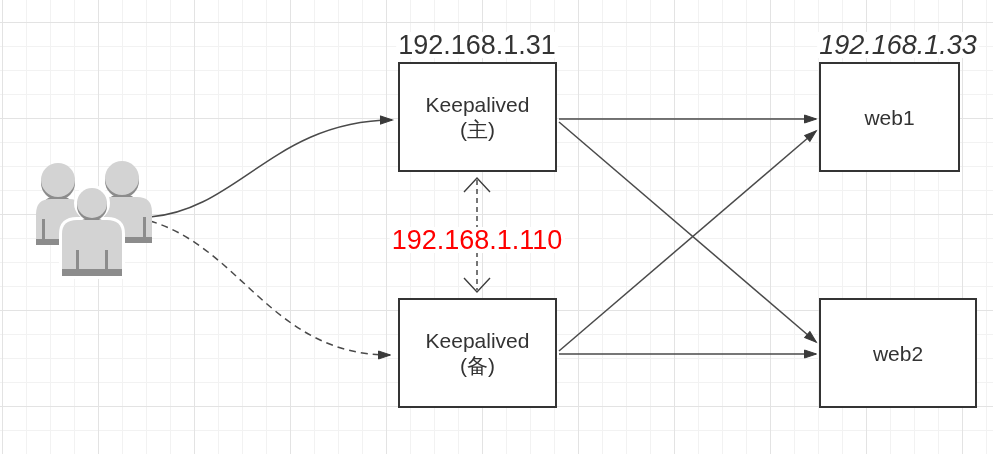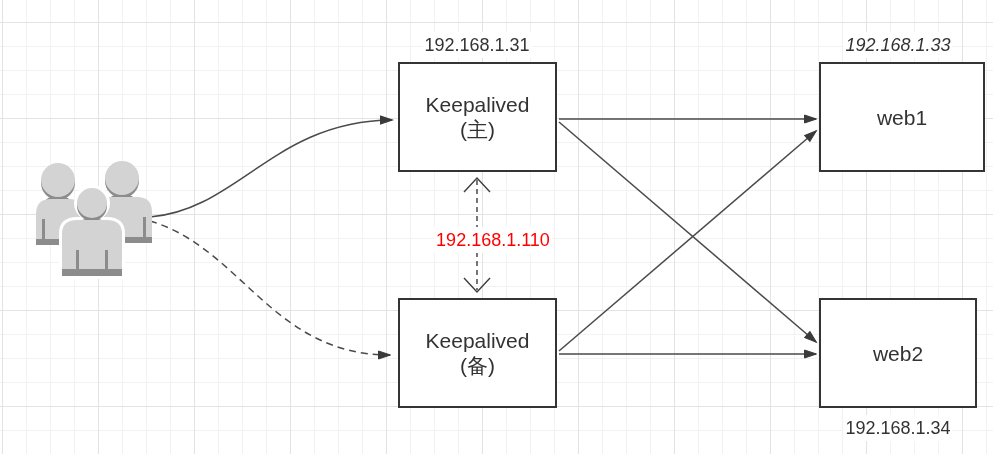--- a/index.html
+++ b/index.html
@@ -21,25 +21,25 @@
   }
   .edges{position:absolute;left:0;top:0;width:993px;height:454px;z-index:1;}
   .node{
     position:absolute;box-sizing:border-box;z-index:2;
     background:#ffffff;border:2.5px solid #343434;
     display:flex;flex-direction:column;align-items:center;justify-content:center;
     font-size:21px;line-height:25px;color:#333333;text-align:center;
   }
   .node-kp-master{left:398px;top:62px;width:159px;height:110px;}
   .node-kp-backup{left:398px;top:298px;width:159px;height:110px;}
-  .node-web1{left:819px;top:62px;width:166px;height:110px;}
+  .node-web1{left:819px;top:62px;width:141px;height:110px;}
   .node-web2{left:819px;top:298px;width:158px;height:110px;justify-content:center;}
   .float-label{
     position:absolute;z-index:3;transform:translateX(-50%);
-    font-size:18px;line-height:26px;color:#333333;white-space:nowrap;
+    font-size:27px;line-height:26px;color:#333333;white-space:nowrap;
     background:#ffffff;padding:0 2px;
   }
   .ip-top{top:32px;}
   .ip-bottom{top:415px;}
   .vip-label{top:227px;color:#ff0000;}
   .users-wrap{position:absolute;left:28px;top:155px;width:126px;height:126px;z-index:2;}
 </style>
 </head>
 <body>
 
@@ -116,16 +116,15 @@
   <div class="node node-web1">
     <div>web1</div>
   </div>
 
   <div class="node node-web2">
     <div>web2</div>
   </div>
 
   <div class="float-label ip-top" style="left:477px;">192.168.1.31</div>
   <div class="float-label ip-top" style="left:898px;font-style:italic;">192.168.1.33</div>
-  <div class="float-label vip-label" style="left:477px;margin-left:16px;">192.168.1.110</div>
-  <div class="float-label ip-bottom" style="left:898px;">192.168.1.34</div>
+  <div class="float-label vip-label" style="left:477px;">192.168.1.110</div>
 
 </div>
 
 </body></html>

